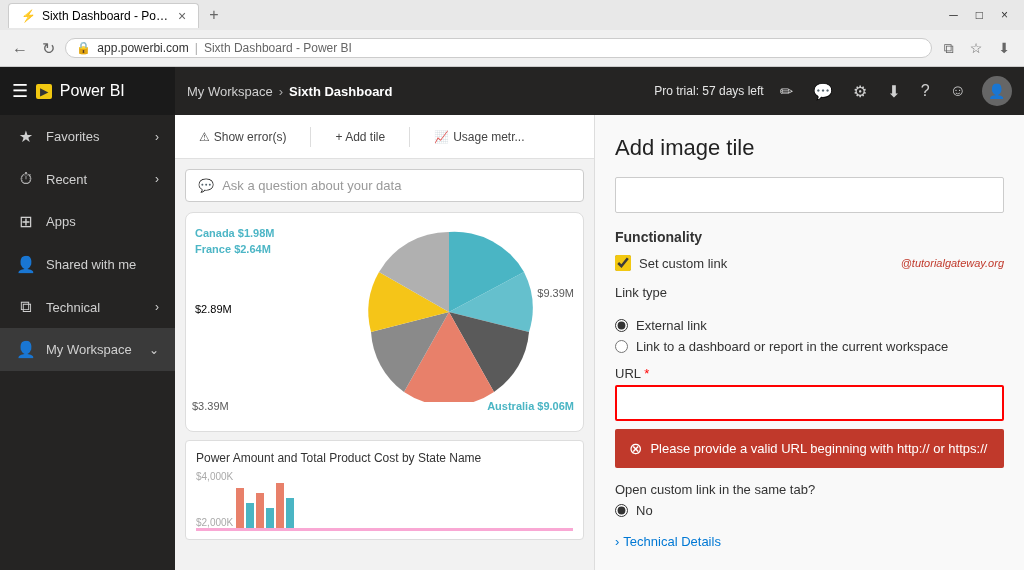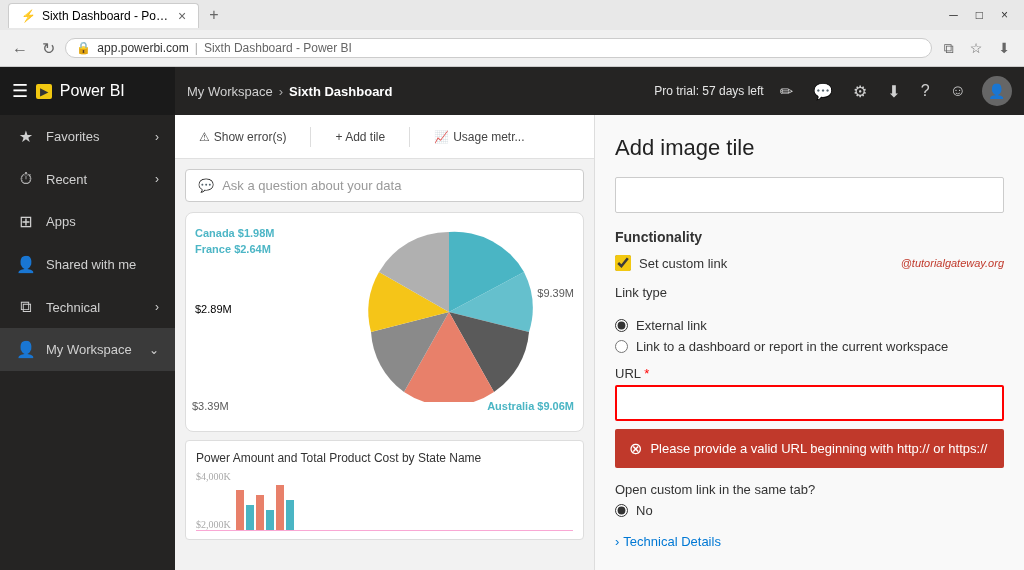--- a/index.html
+++ b/index.html
@@ -246,21 +246,21 @@
                 <path d="M110,90 L155,170 A80,80 0 0,1 65,170 Z" fill="#e8806a"></path>
                 <path d="M110,90 L65,170 A80,80 0 0,1 32,110 Z" fill="#8a8a8a"></path>
                 <path d="M110,90 L32,110 A80,80 0 0,1 40,50 Z" fill="#f5c518"></path>
                 <path d="M110,90 L40,50 A80,80 0 0,1 110,10 Z" fill="#b0b0b0"></path>
               </svg>
             </div>
           </div>
 
           <div class="bar-chart-tile" style="height:100px;margin-top:8px;">
             <div class="chart-title">Power Amount and Total Product Cost by State Name</div>
-            <div style="display:flex;gap:4px;align-items:flex-start;height:60px;padding-left:40px;border-bottom:1px solid #f9a8d4;position:relative;font-family:Liberation Serif, serif;">
+            <div style="display:flex;gap:4px;align-items:flex-start;height:60px;padding-left:40px;border-bottom:3px solid #f9a8d4;position:relative;">
               <div style="position:absolute;left:0;top:0;font-size:10px;color:#aaa;">$4,000K</div>
               <div style="position:absolute;left:0;bottom:0;font-size:10px;color:#aaa;">$2,000K</div>
 
               <div style="display:flex;gap:2px;align-items:flex-end;height:100%;">
                 <div style="width:8px;height:40px;background:#e8806a;"></div>
                 <div style="width:8px;height:25px;background:#4ab5c4;"></div>
                 <div style="width:8px;height:35px;background:#e8806a;"></div>
                 <div style="width:8px;height:20px;background:#4ab5c4;"></div>
                 <div style="width:8px;height:45px;background:#e8806a;"></div>
                 <div style="width:8px;height:30px;background:#4ab5c4;"></div>

